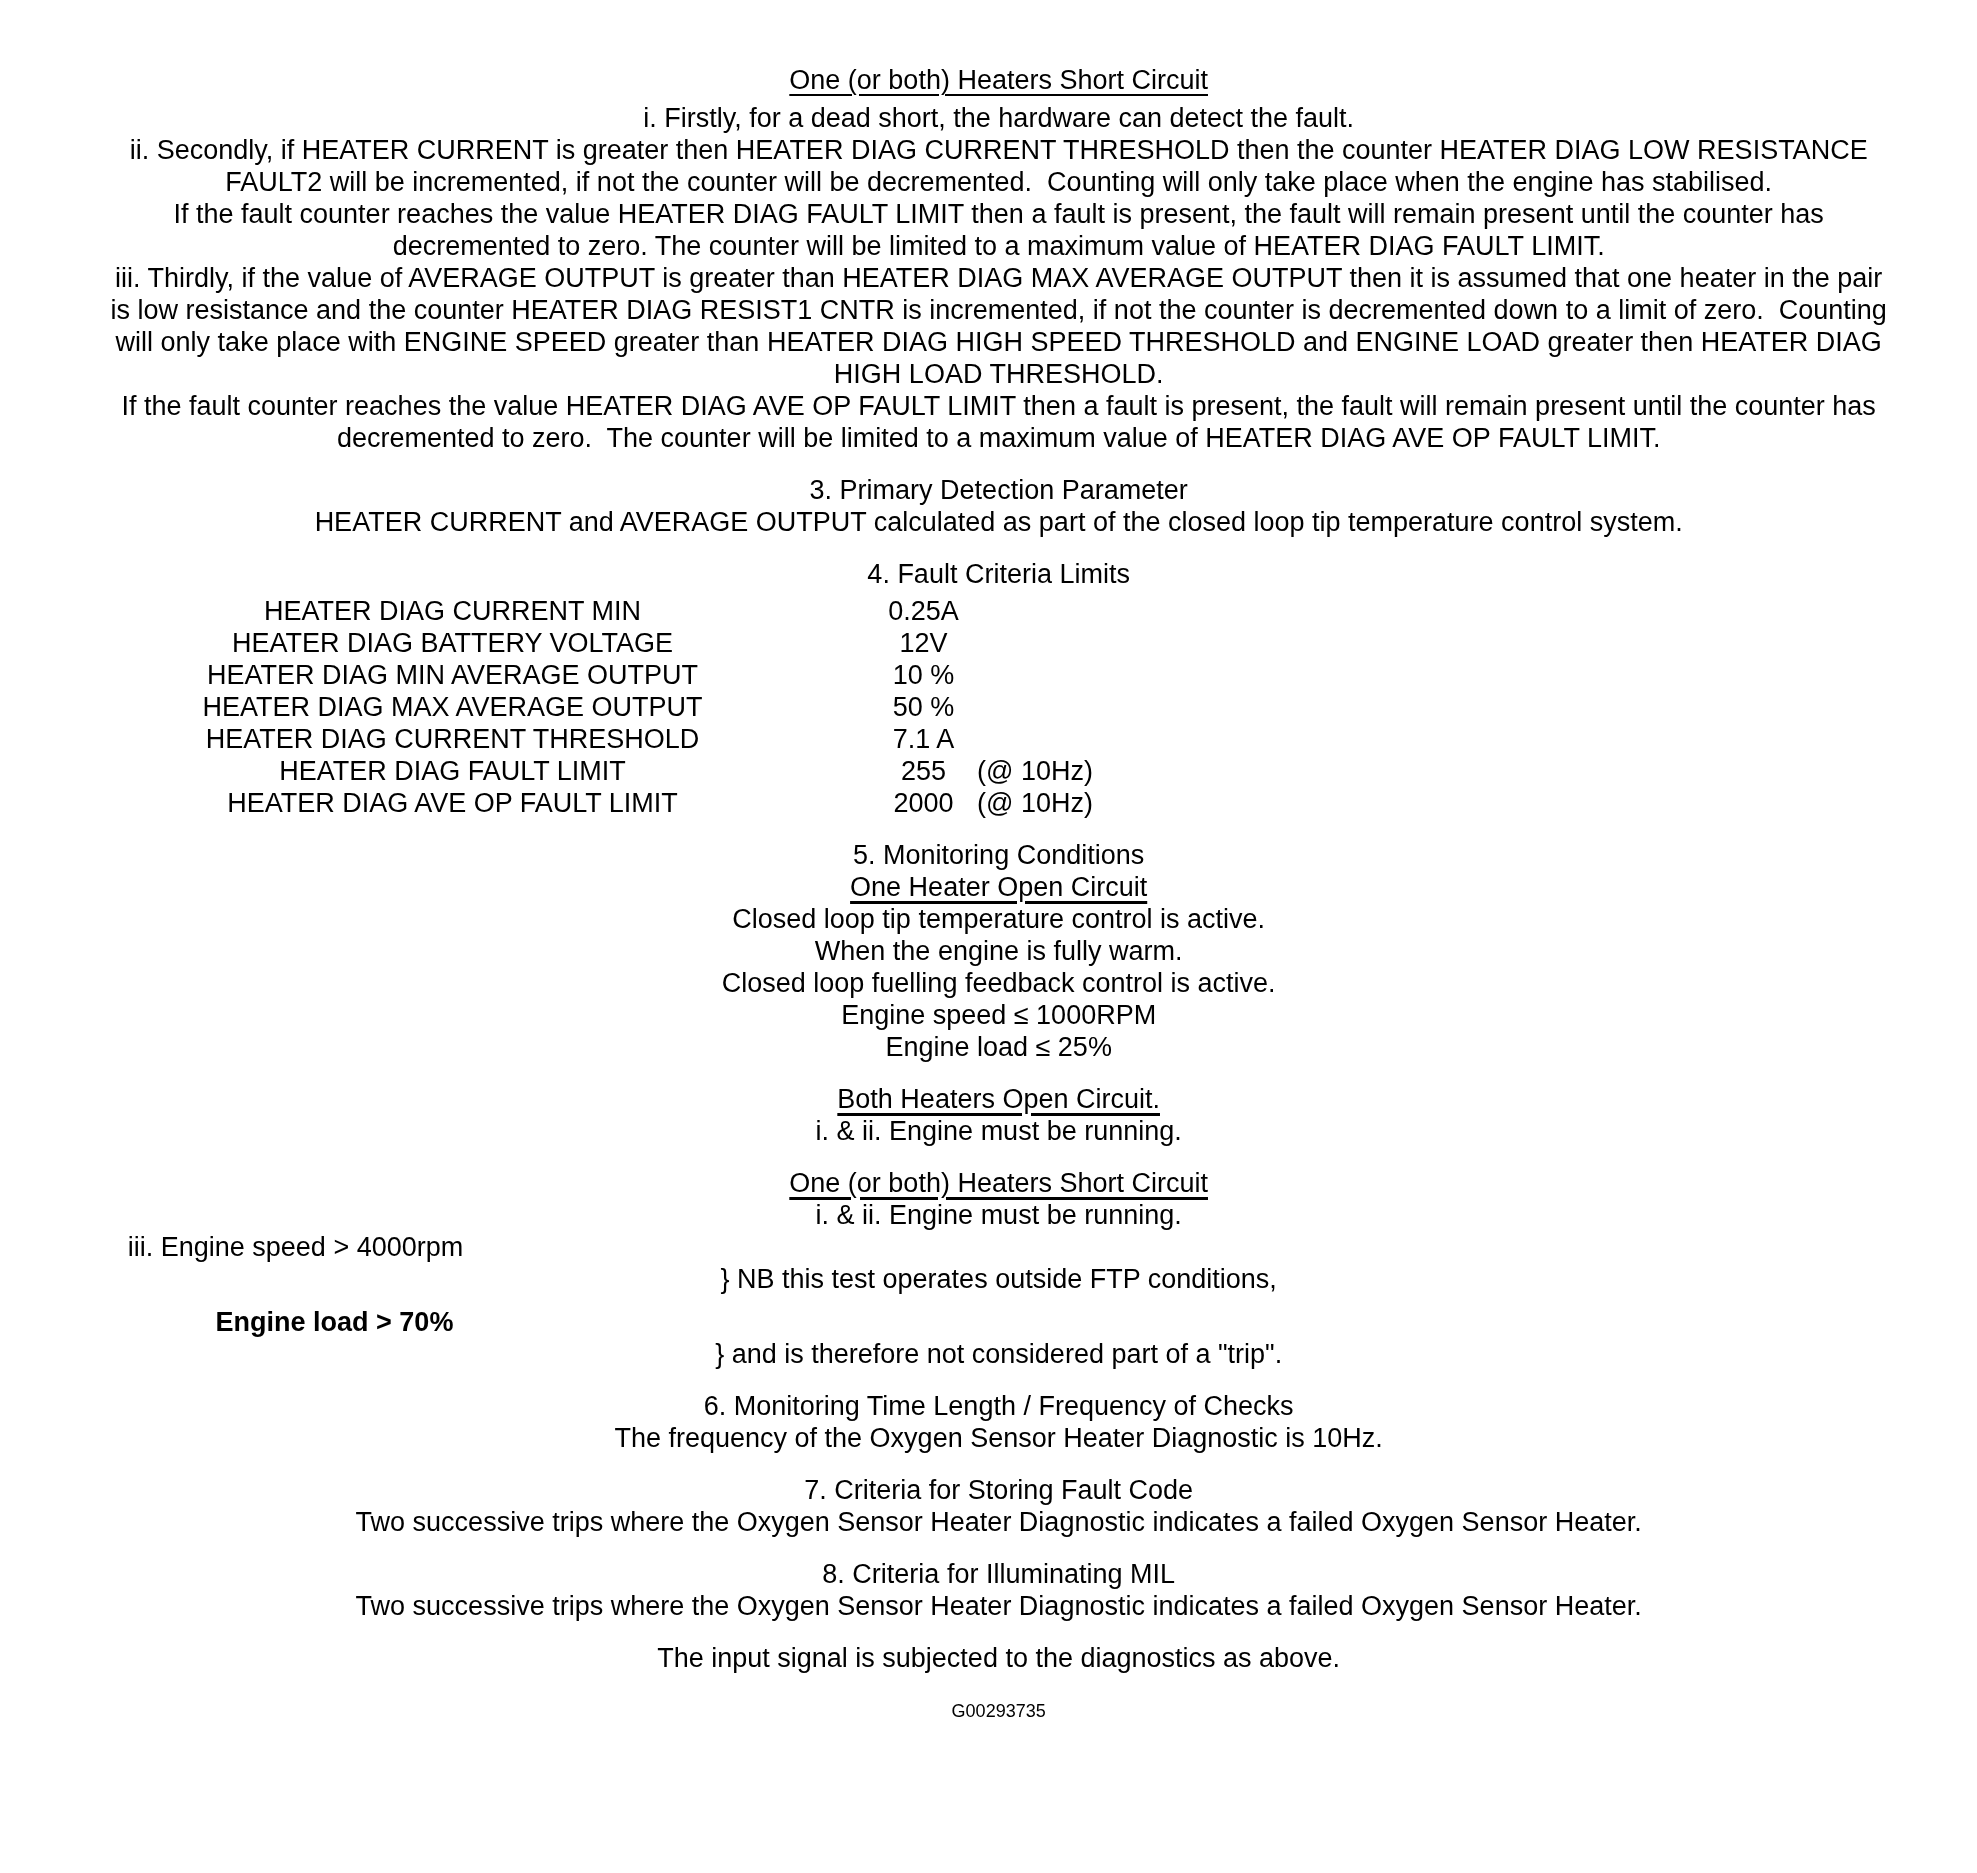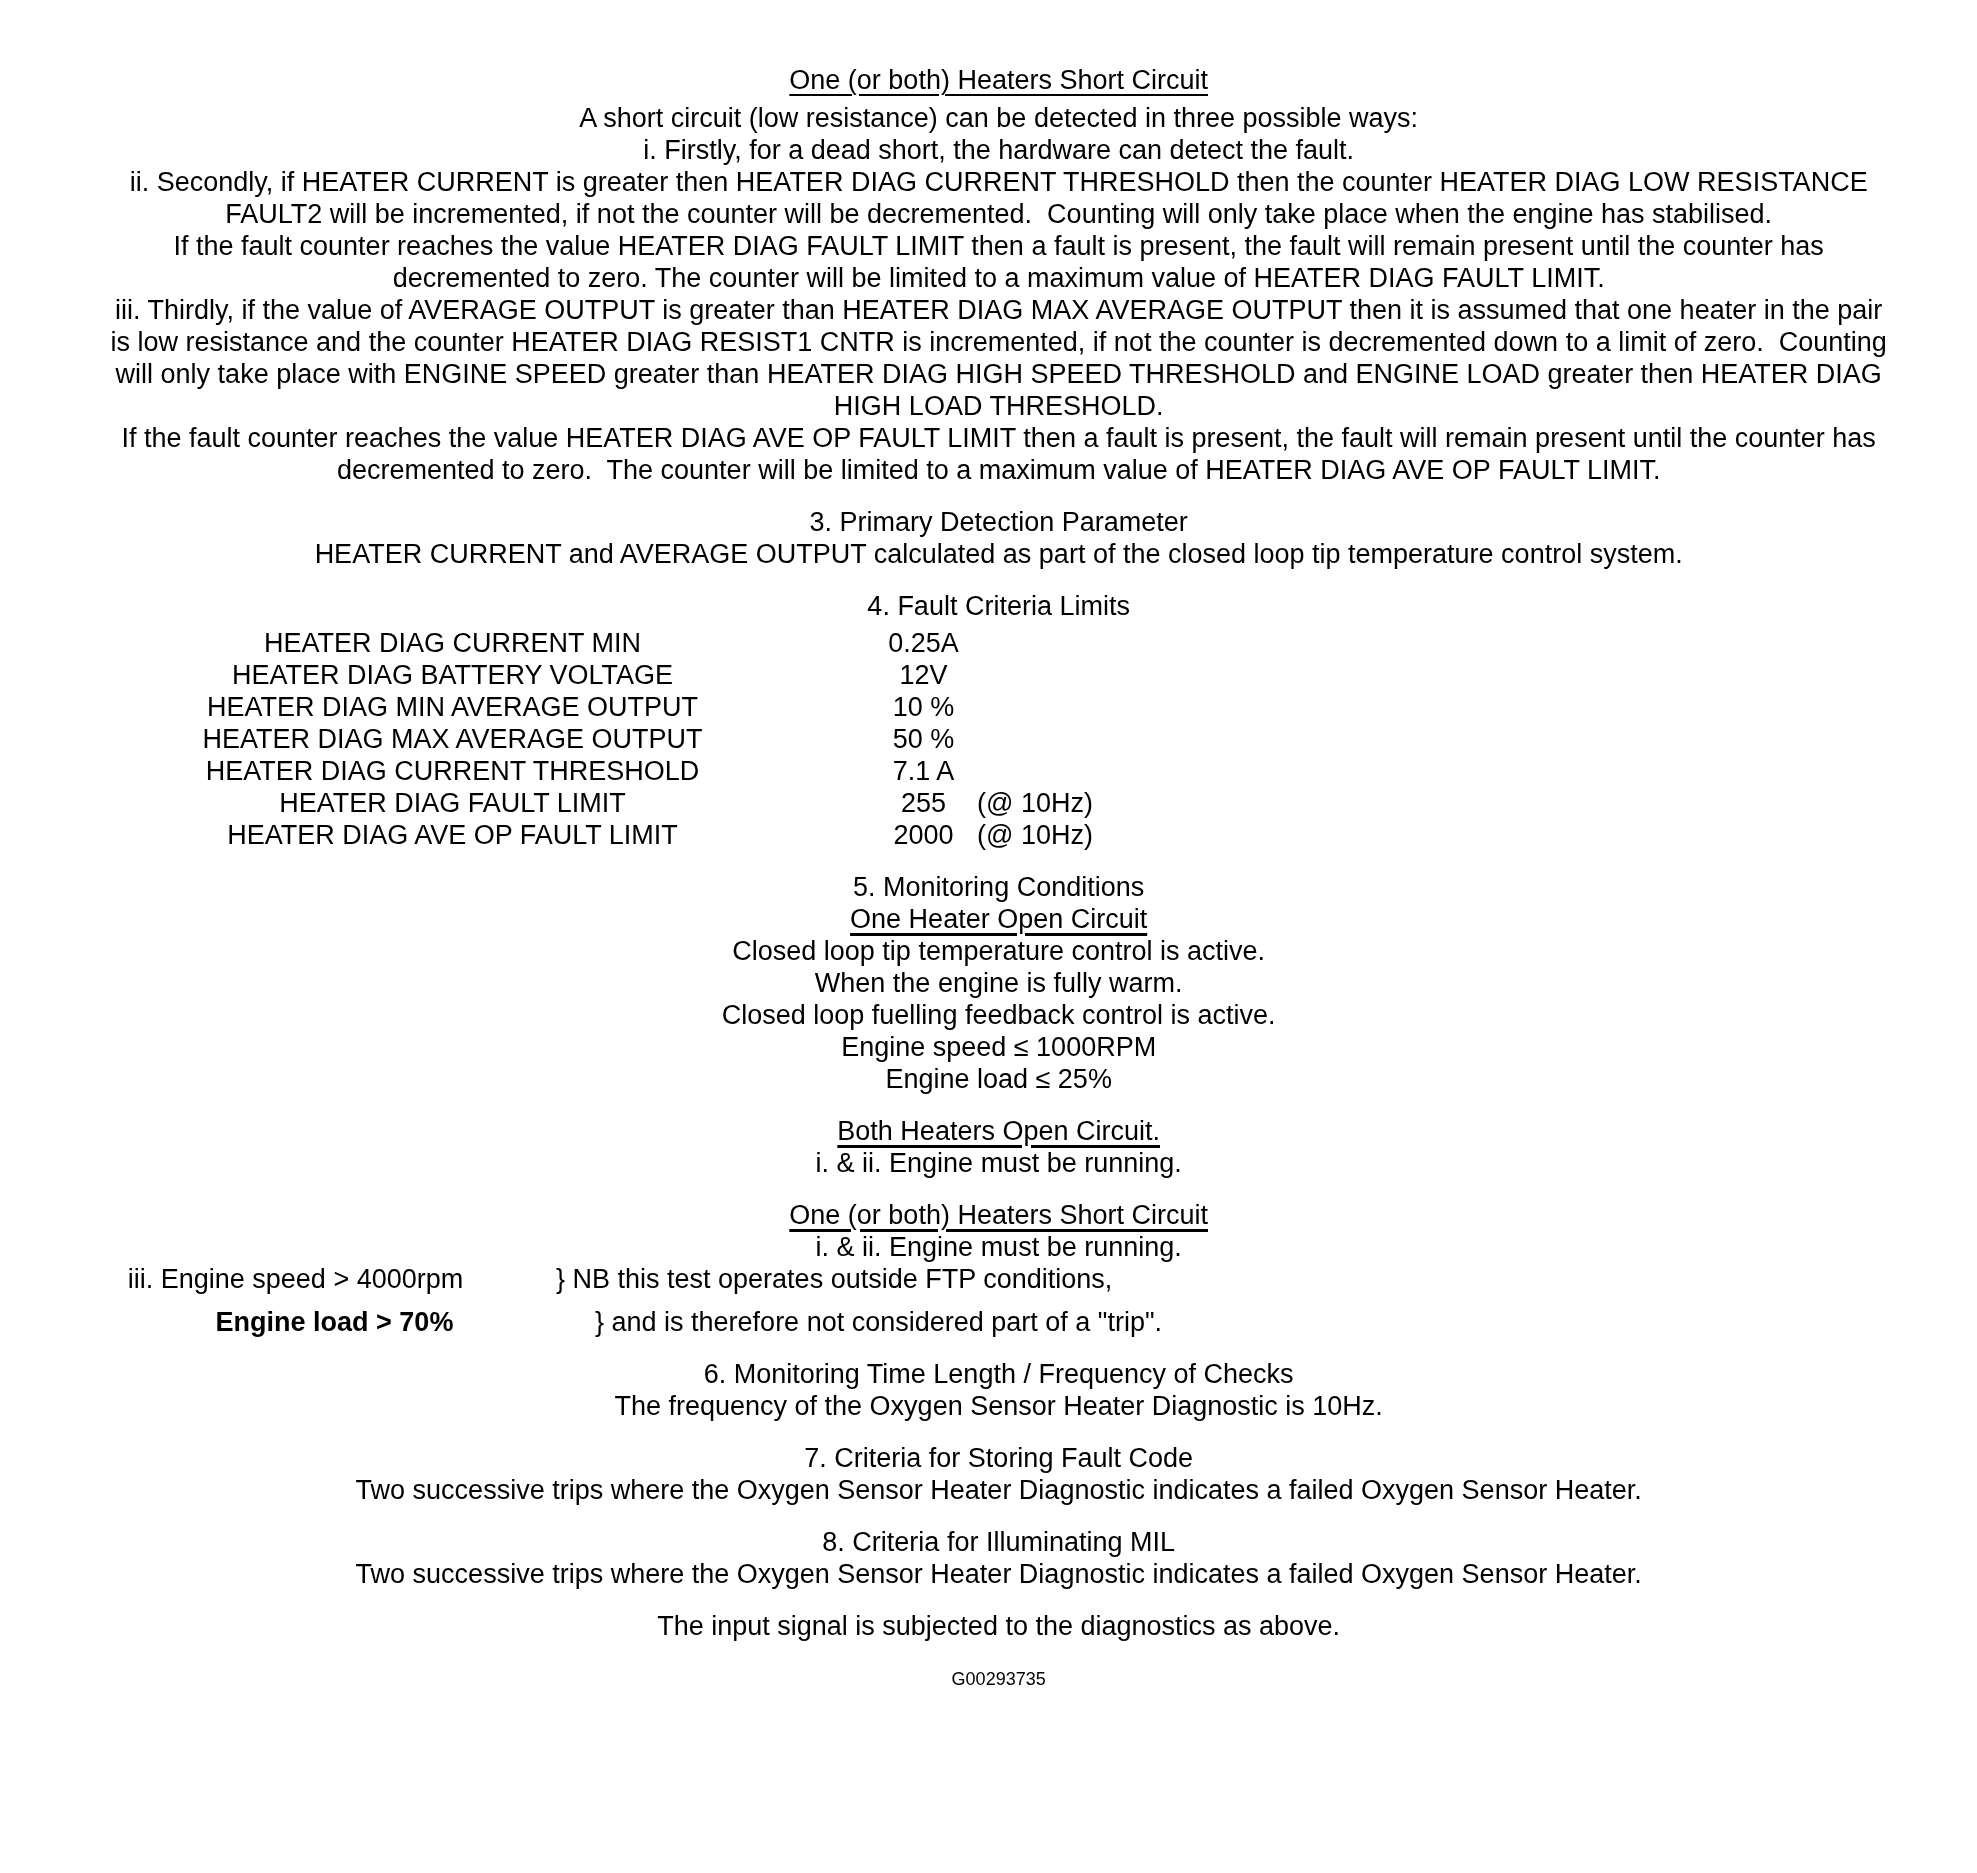--- a/index.html
+++ b/index.html
@@ -34,42 +34,41 @@
   .h-bold {
     font-weight: normal;
     text-decoration: underline;
     text-underline-offset: 4.6px;
     text-decoration-thickness: 2.8px;
   }
   .trow { display: flex; }
   .trow .tlabel { flex: none; width: 835px; }
   .trow .tvalue { flex: none; width: 107px; }
   .trow .tnote  { flex: none; }
-  .crow { display: flex; }
+  .crow { display: flex; flex-direction: column; }
   .crow + .crow { margin-top: 11px; }
   .crow .cleft { flex: none; width: 521px; }
   .crow .cleft.indent { padding-left: 39px; font-weight: bold; }
   .crow .cright { flex: none; }
   .footer-id {
     font-size: 18px;
     line-height: 26px;
     margin-top: 24px;
     white-space: pre;
   }
 </style>
 </head>
 <body>
 
 <main>
   <div id="doc">
       <div class="block tight">
         <div class="line h-underline">One (or both) Heaters Short Circuit</div>
       </div>
       <div class="block">
-        <div class="line">A short circuit (low resistance) can be detected in three possible ways:</div>
         <div class="line">i. Firstly, for a dead short, the hardware can detect the fault.</div>
         <div class="line">ii. Secondly, if HEATER CURRENT is greater then HEATER DIAG CURRENT THRESHOLD then the counter HEATER DIAG LOW RESISTANCE</div>
         <div class="line">FAULT2 will be incremented, if not the counter will be decremented.  Counting will only take place when the engine has stabilised.</div>
         <div class="line">If the fault counter reaches the value HEATER DIAG FAULT LIMIT then a fault is present, the fault will remain present until the counter has</div>
         <div class="line">decremented to zero. The counter will be limited to a maximum value of HEATER DIAG FAULT LIMIT.</div>
         <div class="line">iii. Thirdly, if the value of AVERAGE OUTPUT is greater than HEATER DIAG MAX AVERAGE OUTPUT then it is assumed that one heater in the pair</div>
         <div class="line">is low resistance and the counter HEATER DIAG RESIST1 CNTR is incremented, if not the counter is decremented down to a limit of zero.  Counting</div>
         <div class="line">will only take place with ENGINE SPEED greater than HEATER DIAG HIGH SPEED THRESHOLD and ENGINE LOAD greater then HEATER DIAG</div>
         <div class="line">HIGH LOAD THRESHOLD.</div>
         <div class="line">If the fault counter reaches the value HEATER DIAG AVE OP FAULT LIMIT then a fault is present, the fault will remain present until the counter has</div>

